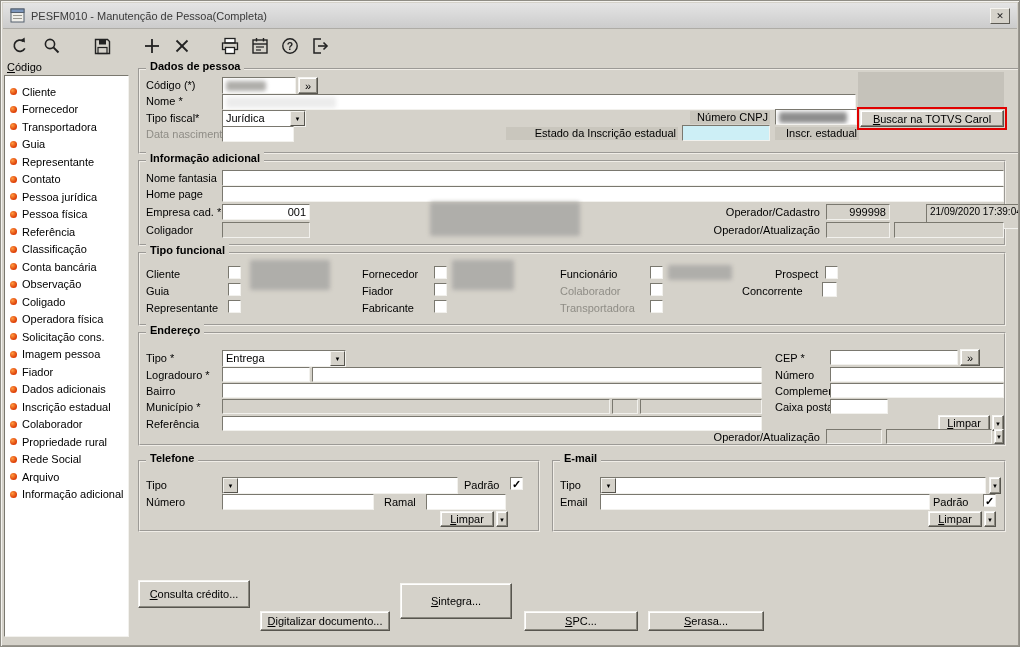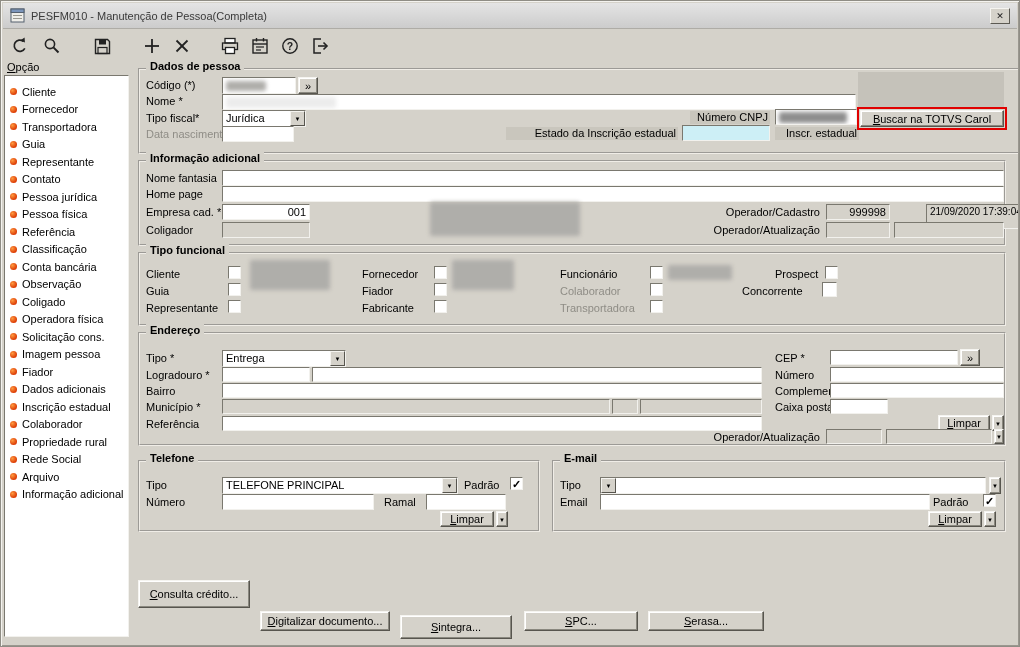--- a/index.html
+++ b/index.html
@@ -154,21 +154,21 @@
     </span>
     <span class="tool" style="margin-left:6px">
       <svg width="20" height="20" viewBox="0 0 20 20">
           <path d="M11 3 H4 V17 H11" fill="none" stroke="#222" stroke-width="1.5"></path>
           <line x1="8" y1="10" x2="16.5" y2="10" stroke="#222" stroke-width="1.6"></line>
           <path d="M13.5 6.5 L17 10 L13.5 13.5" fill="none" stroke="#222" stroke-width="1.6"></path>
         </svg>
     </span>
   </div>
 
-  <div class="lbl mn" style="left:7px;top:61px">Opção</div>
+  <div class="lbl mn" style="left:7px;top:61px">Código</div>
   <div class="listbox" style="left:4px;top:75px;width:125px;height:562px">
     <div class="list-item">
         <span class="bullet"></span>
         <span>Cliente</span>
       </div>
     <div class="list-item">
         <span class="bullet"></span>
         <span>Fornecedor</span>
       </div>
     <div class="list-item">
@@ -385,21 +385,20 @@
     <div class="lbl right" style="left:560px;top:99px;width:122px">Operador/Atualização</div>
     <div class="sunken gray" style="left:688px;top:97px;width:56px;height:15px"></div>
     <div class="sunken gray" style="left:748px;top:97px;width:106px;height:15px"></div>
     <div class="btn spin" style="left:856px;top:97px;width:10px;height:15px">▼</div>
   </div>
 
   <div class="group" style="left:138px;top:460px;width:402px;height:72px">
     <span class="legend">Telefone</span>
     <div class="lbl" style="left:8px;top:19px">Tipo</div>
     <div class="combo" style="left:84px;top:17px;width:236px;height:17px">
-      <span class="txt">TELEFONE PRINCIPAL</span>
       <span class="arrow">▼</span>
     </div>
     <div class="lbl" style="left:326px;top:19px">Padrão</div>
     <div class="cb" style="left:372px;top:17px">
         <span class="chk">✓</span>
       </div>
     <div class="lbl" style="left:8px;top:36px">Número</div>
     <div class="sunken" style="left:84px;top:34px;width:152px;height:16px"></div>
     <div class="lbl" style="left:246px;top:36px">Ramal</div>
     <div class="sunken" style="left:288px;top:34px;width:80px;height:16px"></div>
@@ -427,21 +426,21 @@
       </div>
     <div class="btn spin" style="left:432px;top:51px;width:12px;height:16px">▼</div>
   </div>
 
   <div class="btn" style="left:138px;top:580px;width:112px;height:28px">
       <span class="mn">Consulta crédito...</span>
     </div>
   <div class="btn" style="left:260px;top:611px;width:130px;height:20px">
       <span class="mn">Digitalizar documento...</span>
     </div>
-  <div class="btn" style="left:400px;top:615px;width:112px;height:24px">
+  <div class="btn" style="left:400px;top:583px;width:112px;height:36px">
       <span class="mn">Sintegra...</span>
     </div>
   <div class="btn" style="left:524px;top:611px;width:114px;height:20px">
       <span class="mn">SPC...</span>
     </div>
   <div class="btn" style="left:648px;top:611px;width:116px;height:20px">
       <span class="mn">Serasa...</span>
     </div>
 
 </div>

